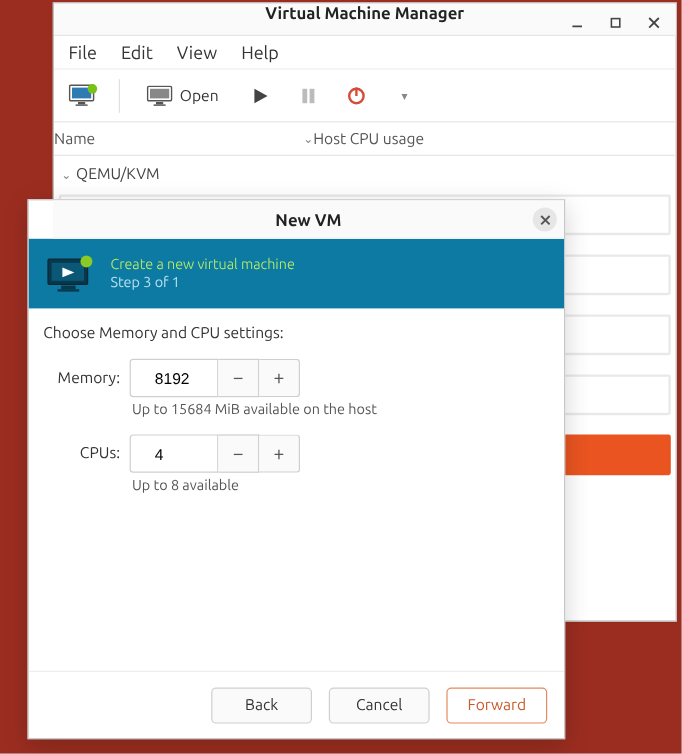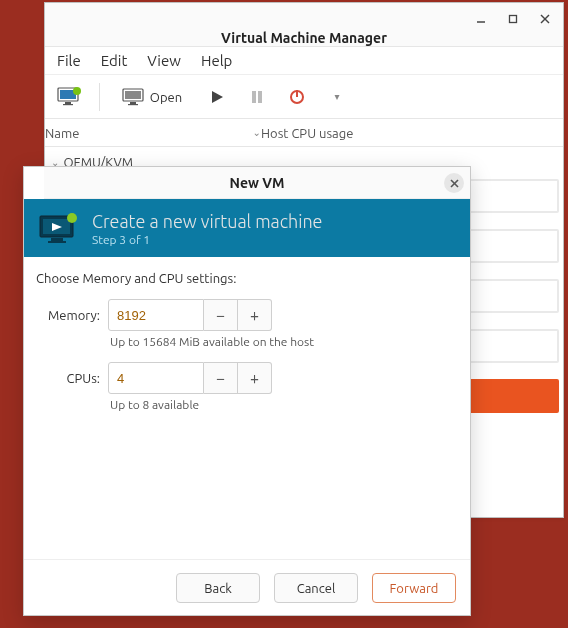--- a/index.html
+++ b/index.html
@@ -19,23 +19,23 @@
     position: absolute;
     left: 44px;
     top: 2px;
     width: 520px;
     height: 516px;
     background: #fff;
     border: 1px solid #bfbfbf;
     box-shadow: 0 1px 3px rgba(0,0,0,0.08);
   }
   .titlebar {
-    height: 44px;
-    display: flex;
-    align-items: flex-end;
+    height: 27px;
+    display: flex;
+    align-items: flex-start;
     justify-content: center;
     position: relative;
     border-bottom: 1px solid #e6e6e6;
     background: #fafafa;
   }
   .titlebar .title {
     font-weight: 600;
     font-size: 14px;
     color: #222;
   }
@@ -170,21 +170,21 @@
   }
   .dialog-header {
     height: 58px;
     background: #0c7aa3;
     display: flex;
     align-items: center;
     padding: 0 14px;
     gap: 12px;
     color: #fff;
   }
-  .dialog-header .big { font-size: 18px; font-weight: 300; color: #e5e5e5; }
+  .dialog-header .big { font-size: 12px; font-weight: 300; color: #bef264; }
   .dialog-header .sub { font-size: 12px; color: #b8e0ef; margin-top: 2px; }
   .dialog-header .hicon {
     width: 42px; height: 32px; flex: 0 0 auto;
   }
   .dialog-body {
     flex: 1;
     padding: 14px 12px 8px 12px;
     color: #333;
     font-size: 13px;
   }
@@ -198,26 +198,26 @@
   .form-label {
     width: 64px;
     text-align: right;
   }
   .spinner {
     display: flex;
     align-items: stretch;
     height: 32px;
   }
   .spinner input {
-    width: 96px;
+    width: 74px;
     border: 1px solid #cfcfcf;
     border-radius: 3px 0 0 3px;
-    padding: 0 8px;
-    font-size: 13px;
-    color: #a16207;
+    padding: 0 20px;
+    font-size: 13px;
+    color: #000000;
     outline: none;
     background: #fff;
   }
   .spin-btn {
     width: 34px;
     border: 1px solid #cfcfcf;
     border-left: none;
     background: #fafafa;
     display: flex;
     align-items: center;

